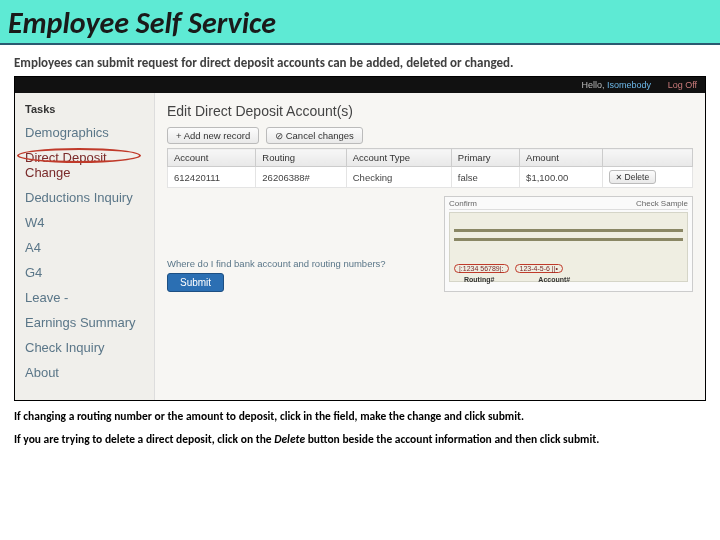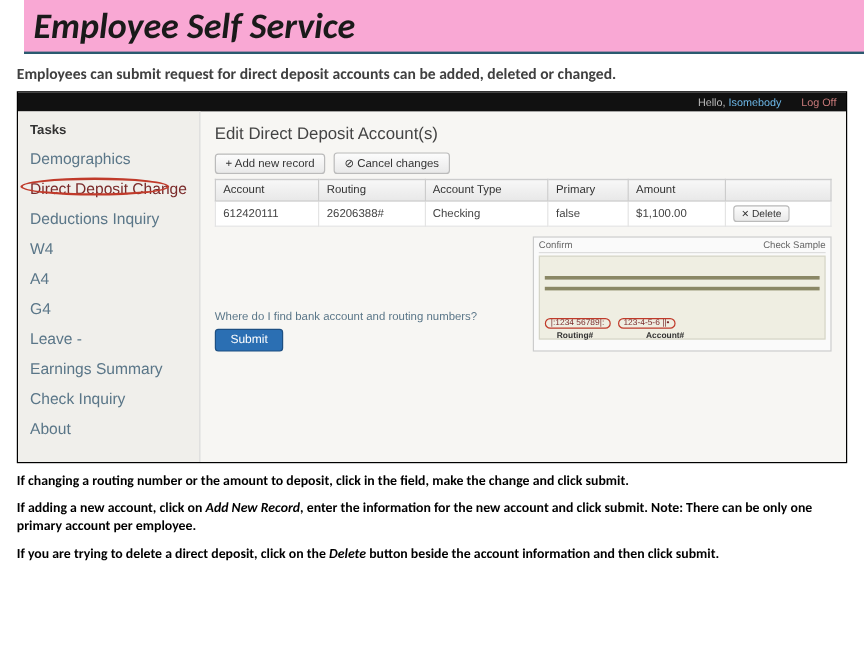--- a/index.html
+++ b/index.html
@@ -4,24 +4,23 @@
 <style>
   * { box-sizing: border-box; margin: 0; padding: 0; }
   body {
     width: 720px;
     height: 540px;
     font-family: Calibri, Arial, sans-serif;
     background: #fff;
     overflow: hidden;
   }
   .header-band {
-    background: #f9a8d4;
+    background: #5eead4;
     padding: 4px 8px 2px 8px;
     border-bottom: 2px solid #2a5a70;
-    margin-left: 20px;
   }
   .header-band h1 {
     font-size: 30px;
     font-style: italic;
     font-weight: bold;
     color: #1a1a1a;
   }
   .intro {
     font-size: 13px;
     font-weight: bold;
@@ -42,21 +41,21 @@
   }
   .app-top .hello { color: #bbb; }
   .app-top .user { color: #6db8e8; margin-right: 14px; }
   .app-top .logoff { color: #c97a7a; }
   .app-body {
     display: flex;
     background: #f7f6f3;
     min-height: 240px;
   }
   .sidebar {
-    width: 152px;
+    width: 140px;
     background: #f0efeb;
     border-right: 1px solid #ddd;
     padding: 10px 10px;
     font-size: 11px;
     color: #555;
   }
   .sidebar .section-title {
     font-weight: bold;
     color: #333;
     margin-bottom: 8px;
@@ -295,18 +294,15 @@
           </div>
         </div>
       </div>
     </div>
   </div>
 </div>
 
 <div class="notes">
   <p>If changing a routing number or the amount to deposit, click in the field, make the change and click submit.</p>
   <p>
-    <span>If adding a new account, click on </span><em>Add New Record</em><span>, enter the information for the new account and click submit.  Note:   There can be only one primary account per employee.</span>
-  </p>
-  <p>
     <span>If you are trying to delete a direct deposit, click on the </span><em>Delete</em><span> button beside the account information and then click submit.</span>
   </p>
 </div>
 
 </body></html>

